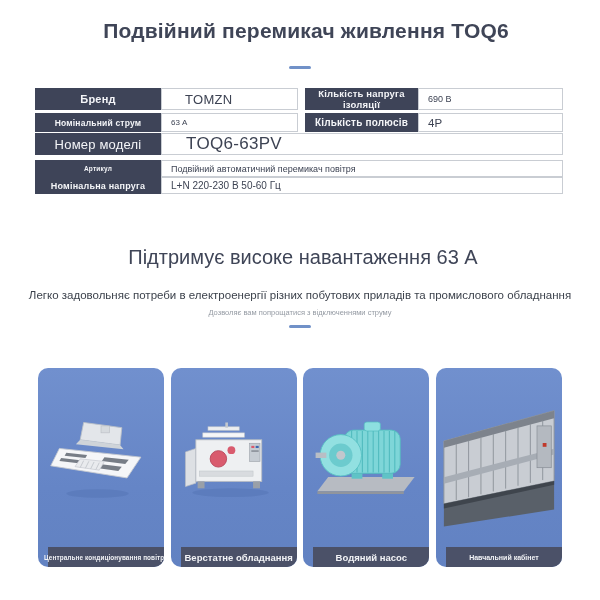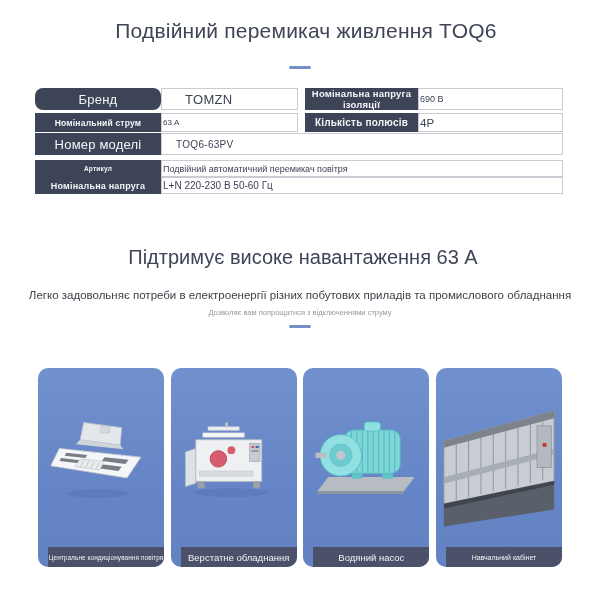--- a/index.html
+++ b/index.html
@@ -2,56 +2,56 @@
 <html><head>
 <meta charset="utf-8">
 <style>
   * { margin:0; padding:0; box-sizing:border-box; }
   html,body { width:600px; height:600px; background:#ffffff; overflow:hidden;
               font-family:"Liberation Sans", sans-serif; }
   .page { position:relative; width:600px; height:600px; background:#ffffff; }
 
   
   .page-title { position:absolute; top:19px; left:0; right:0; text-align:center;
-    font-size:21px; font-weight:400; color:#3f4557; letter-spacing:.2px;padding-left:12px; }
+    font-size:21px; font-weight:700; color:#3f4557; letter-spacing:.2px;padding-left:12px; }
   .dash { position:absolute; left:50%; transform:translateX(-50%);
     width:22px; height:3px; background:#7191c8; border-radius:1.5px; }
   .dash-1 { top:66px; }
   .dash-2 { top:325px; }
 
   
   .specs { position:absolute; left:35px; top:88px; width:528px; height:111px; }
   .srow { position:absolute; left:0; right:0; }
   .r1 { top:0;   height:22px; }
   .r2 { top:25px; height:19px; }
   .r3 { top:45px; height:22px; }
   .r4 { top:72px; height:17px; }
   .r5 { top:89px; height:17px; }
   .cell { position:absolute; top:0; bottom:0; display:flex; align-items:center; }
   .lab  { background:#3e4458; color:#f4f5f8; justify-content:center; text-align:center;
           font-weight:600; letter-spacing:.2px; }
   .val  { background:#ffffff; border:1px solid #c9cdd3; color:#3d4353;
-          padding-left:1px; }
+          padding-left:9px; }
   .c-llab { left:0;     width:126px; }
   .c-lval { left:126px; width:137px; }
   .c-rlab { left:270px; width:113px; }
   .c-rval { left:383px; width:145px; }
   .c-flab { left:0;     width:126px; }
   .c-fval { left:126px; width:402px; }
   
-  .f-brand-l   { font-size:13px; font-weight:400;border-radius:8px; }
+  .f-brand-l   { font-size:11px; font-weight:700; }
   .f-brand-v   { font-size:13px; padding-left:23px; letter-spacing:.3px; }
   .f-ins-l     { font-size:9.5px; }
   .f-ins-v     { font-size:9px; }
   .f-cur-l     { font-size:8.5px; }
   .f-cur-v     { font-size:8px; }
   .f-pol-l     { font-size:10px; }
   .f-pol-v     { font-size:11.5px; }
   .f-model-l   { font-size:13px; font-weight:500; }
-  .f-model-v   { font-size:10px; padding-left:14px; letter-spacing:.3px; }
+  .f-model-v   { font-size:17px; padding-left:24px; letter-spacing:.3px; }
   .f-art-l     { font-size:6.5px; }
   .f-art-v     { font-size:9px; }
   .f-volt-l    { font-size:9px; }
   .f-volt-v    { font-size:10px; }
 
   
   .feat-heading { position:absolute; top:246px; left:0; right:0; text-align:center;
     font-size:20px; font-weight:500; color:#3f4557;padding-left:6px; }
   .feat-sub { position:absolute; top:289px; left:0; right:0; text-align:center;
     font-size:11.5px; color:#3c424c; }
@@ -60,40 +60,40 @@
 
   
   .cards { position:absolute; left:38px; top:368px; width:524px; height:199px;
     display:flex; justify-content:space-between; }
   .card { width:126px; height:199px; border-radius:10px; overflow:hidden;
     background:linear-gradient(180deg,#7190ce 0%, #6585c6 60%, #6282c2 100%);
     display:flex; flex-direction:column; }
   .card-img { flex:1; display:flex; align-items:center; justify-content:center; }
   .card-footer { height:20px; background:#4b5168; color:#f2f3f6;
     display:flex; align-items:center; justify-content:center;
-    font-weight:400; text-align:center; white-space:nowrap;margin-left:10px; }
+    font-weight:700; text-align:center; white-space:nowrap;margin-left:10px; }
   .cf-1 { font-size:6.4px; letter-spacing:.1px; }
   .cf-2 { font-size:9.5px; }
   .cf-3 { font-size:9.5px; }
   .cf-4 { font-size:7px; }
   .img-tall { align-items:flex-start; padding-top:14px; }
 </style>
 </head>
 <body>
 
 <div class="page">
 
   <h1 class="page-title">Подвійний перемикач живлення TOQ6</h1>
   <div class="dash dash-1"></div>
 
   <div class="specs">
     <div class="srow r1">
       <div class="cell lab c-llab f-brand-l">Бренд</div>
       <div class="cell val c-lval f-brand-v">TOMZN</div>
-      <div class="cell lab c-rlab f-ins-l">Номінальна напруга ізоляції</div>
+      <div class="cell lab c-rlab f-ins-l">Кількість напруга ізоляції</div>
       <div class="cell val c-rval f-ins-v">690 В</div>
     </div>
     <div class="srow r2">
       <div class="cell lab c-llab f-cur-l">Номінальний струм</div>
       <div class="cell val c-lval f-cur-v">63 А</div>
       <div class="cell lab c-rlab f-pol-l">Кількість полюсів</div>
       <div class="cell val c-rval f-pol-v">4P</div>
     </div>
     <div class="srow r3">
       <div class="cell lab c-flab f-model-l">Номер моделі</div>

